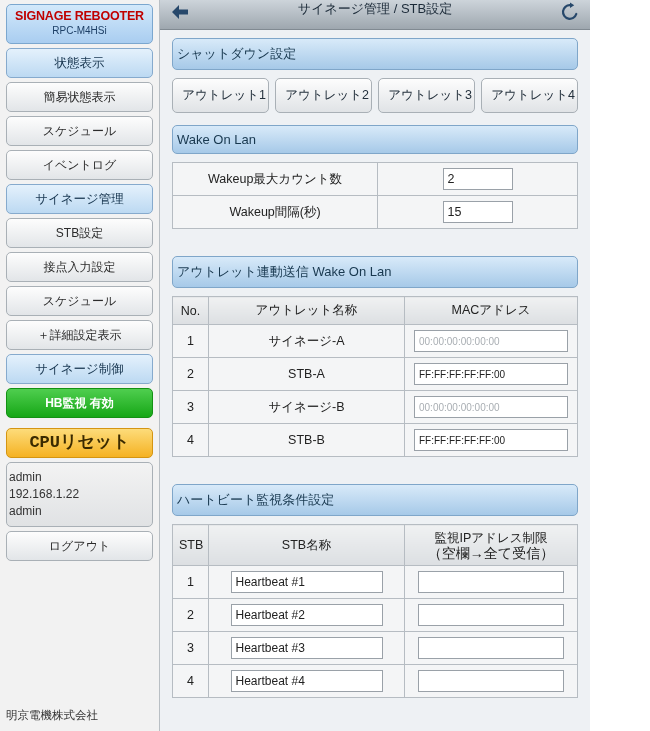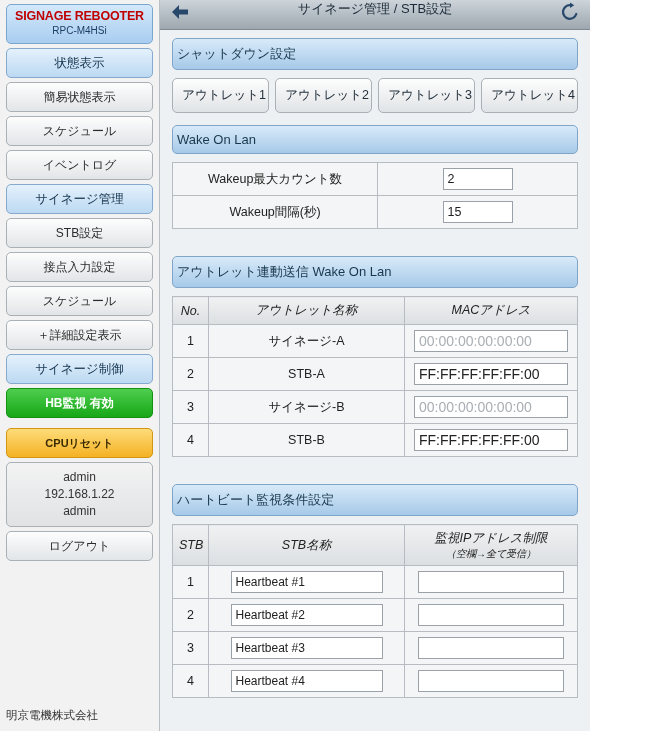--- a/index.html
+++ b/index.html
@@ -69,29 +69,30 @@
     background: linear-gradient(#4fce4f, #16a716);
     border: 1px solid #139113;
     color: #ffffff;
     font-weight: bold;
   }
   .side-btn.orange {
     background: linear-gradient(#fddc7a, #f5b223);
     border: 1px solid #d49512;
     color: #3a2a00;
     font-weight: bold;
-    font-size: 11px;
+    font-size: 17px;
+    font-family: Liberation Mono, monospace;
   }
   .side-info {
     border: 1px solid #a9b0b6;
     border-radius: 5px;
     background: linear-gradient(#f3f3f3, #e0e2e4);
     color: #333;
     font-size: 12px;
-    text-align: center;
+    text-align: left;
     padding: 6px 2px;
     line-height: 17px;
   }
   .side-footer {
     margin-top: auto;
     text-align: left;
     font-size: 11.5px;
     color: #333;
     padding: 6px 0 8px 0;
   }
@@ -170,21 +171,20 @@
     font-size: 12.5px;
     color: #222;
     font-weight: normal;
     padding: 5px 6px;
     background: #f4f5f6;
     text-align: center;
   }
   table.grid th {
     background: linear-gradient(#f0f1f2, #dcdfe2);
     font-size: 12.5px;
-    font-style: italic;
   }
   .lbl-cell {
     background: linear-gradient(#f6f7f8, #e8eaec);
     text-align: center;
     font-size: 12.5px;
   }
   td.value-cell { background: #f4f5f6; text-align: left; padding: 4px 6px; }
   .num-cell { width: 36px; background: linear-gradient(#f6f7f8, #e8eaec); }
 
   input.txt {
@@ -192,33 +192,33 @@
     font-size: 12.5px;
     color: #222;
     border: 1px solid #9aa1a8;
     background: #ffffff;
     padding: 2px 4px;
     height: 22px;
     width: 70px;
   }
   input.mac {
     width: 154px;
-    font-size: 14px;
+    font-size: 10px;
     text-align: left;
   }
   input.mac.dim { color: #a9aeb3; }
   input.hb {
     width: 152px;
     font-size: 12px;
   }
   input.ip {
     width: 146px;
     font-size: 12px;
   }
-  .sub2 { font-size: 10px; display: block; line-height: 13px; }
+  .sub2 { font-size: 14px; display: block; line-height: 13px; }
 </style>
 </head>
 <body>
 
 <div id="app">
 
   <div id="sidebar">
     <div class="brand">
       <div class="brand-title">SIGNAGE REBOOTER</div>
       <div class="brand-model">RPC-M4HSi</div>

